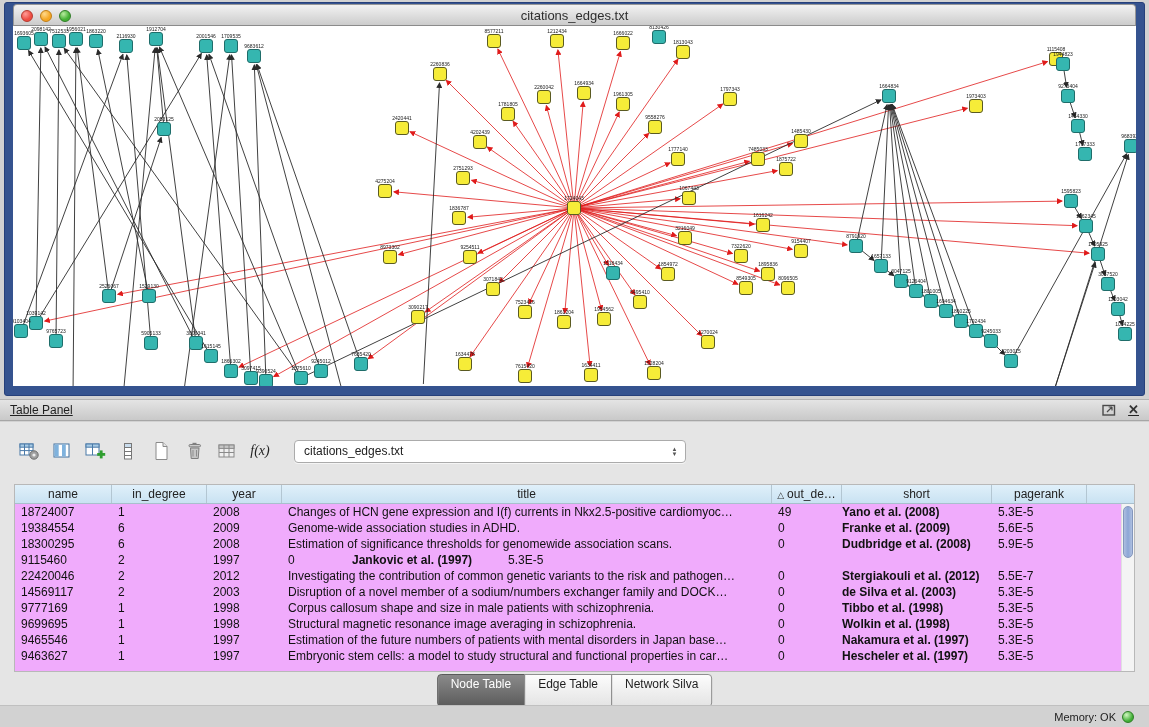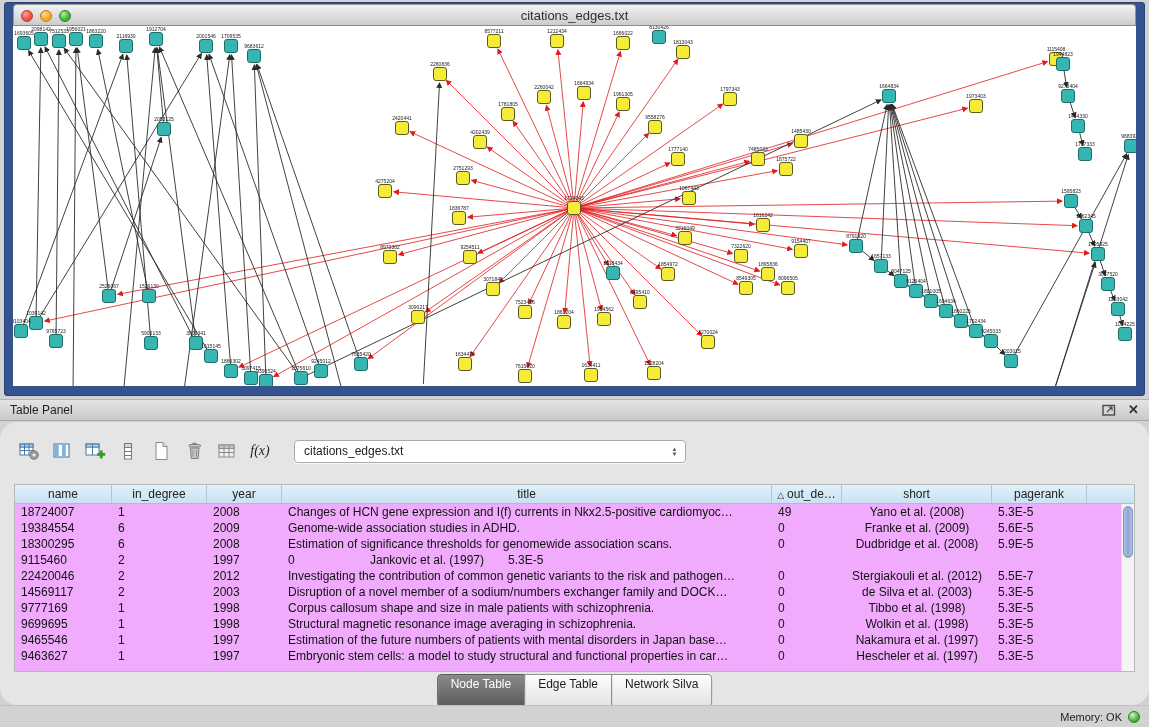--- a/index.html
+++ b/index.html
@@ -30,31 +30,30 @@
   .net-canvas {
     position:relative; width:1123px; height:360px; background:#ffffff; overflow:hidden;
   }
   .net-canvas svg { display:block; }
 
   
   .panel-header {
     position:absolute; left:0; top:399px; width:1149px; height:22px;
     background:linear-gradient(#e4e4e4,#c9c9c9);
     border-top:1px solid #b4b4b4; border-bottom:1px solid #a6a6a6;
-    display:flex; align-items:center; padding:0 10px;
+    display:flex; align-items:center; padding:0 10px;text-decoration:underline;
   }
   .panel-title { font-size:12px; color:#1f1f1f; }
   .panel-header-icons { margin-left:auto; display:flex; align-items:center; gap:12px; }
   .float-btn svg { display:block; }
   .close-btn { font-size:13px; font-weight:bold; color:#333; line-height:12px; cursor:default; }
 
   .panel-body {
     position:absolute; left:0; top:422px; width:1149px; height:283px;
     background:#e5e5e5;
-    border-radius:17px;
   }
 
   .toolbar { position:absolute; left:16px; top:14px; height:30px; display:flex; align-items:center; gap:7px; }
   .tbtn { width:26px; height:26px; display:flex; align-items:center; justify-content:center; border-radius:3px; }
   .fx-label { font-family:"Liberation Serif", serif; font-style:italic; font-size:14px; color:#222; }
   .net-select {
     margin-left:14px; width:392px; height:23px; background:#ffffff;
     border:1px solid #ababab; border-radius:4px;
     display:flex; align-items:center; font-size:12px; padding-left:9px; position:relative;
     box-shadow:0 1px 0 rgba(255,255,255,.6);
@@ -76,21 +75,21 @@
   }
   .sort-tri { font-size:9px; margin-right:3px; color:#333; }
   .c0 { width:97px; } .c1 { width:95px; } .c2 { width:75px; } .c3 { width:490px; }
   .c4 { width:70px; } .c5 { width:150px; } .c6 { width:95px; } .c7 { flex:1; border-right:none; }
   .tbody {}
   .trow { display:flex; height:16px; }
   .tcell {
     font-size:12px; line-height:16px; color:#111; padding-left:6px;
     overflow:hidden; white-space:nowrap;
   }
-  .tcell.c5 { text-align:center; padding-left:0; }
+  .tcell.c5 { text-align:left; padding-left:0;font-weight:bold; }
   .vscroll {
     position:absolute; right:0; top:19px; bottom:0; width:13px;
     background:#f4f4f4; border-left:1px solid #e0e0e0;
   }
   .vthumb {
     position:absolute; left:1px; top:2px; width:10px; height:52px; border-radius:5px;
     background:linear-gradient(90deg,#aebfe0,#8ca6d6 50%,#aebfe0); border:1px solid #8396bd;
   }
 
   .tabs { position:absolute; left:50%; top:252px; transform:translateX(-50%); display:flex; }
@@ -99,21 +98,21 @@
     border:1px solid #8f8f8f; background:linear-gradient(#fcfcfc,#e4e4e4);
     color:#1d1d1d; margin-left:-1px;
   }
   .tab:first-child { border-radius:4px 0 0 4px; margin-left:0; }
   .tab:last-child { border-radius:0 4px 4px 0; }
   .tab.active { background:linear-gradient(#8a8a8a,#5c5c5c); color:#ffffff; border-color:#5a5a5a; }
 
   .status-bar {
     position:absolute; left:0; top:705px; width:1149px; height:22px;
     background:#d2d2d2; border-top:1px solid #c0c0c0;
-    display:flex; align-items:center; justify-content:flex-end; gap:6px; padding-right:9px;
+    display:flex; align-items:center; justify-content:flex-end; gap:6px; padding-right:15px;
     font-size:11px; color:#222;
   }
   .mem-dot {
     width:12px; height:12px; border-radius:50%;
     background:radial-gradient(circle at 35% 30%, #d2f7c0, #3fae35 65%); border:1px solid #2c7d24;
   }
 </style>
 </head>
 <body>
 

